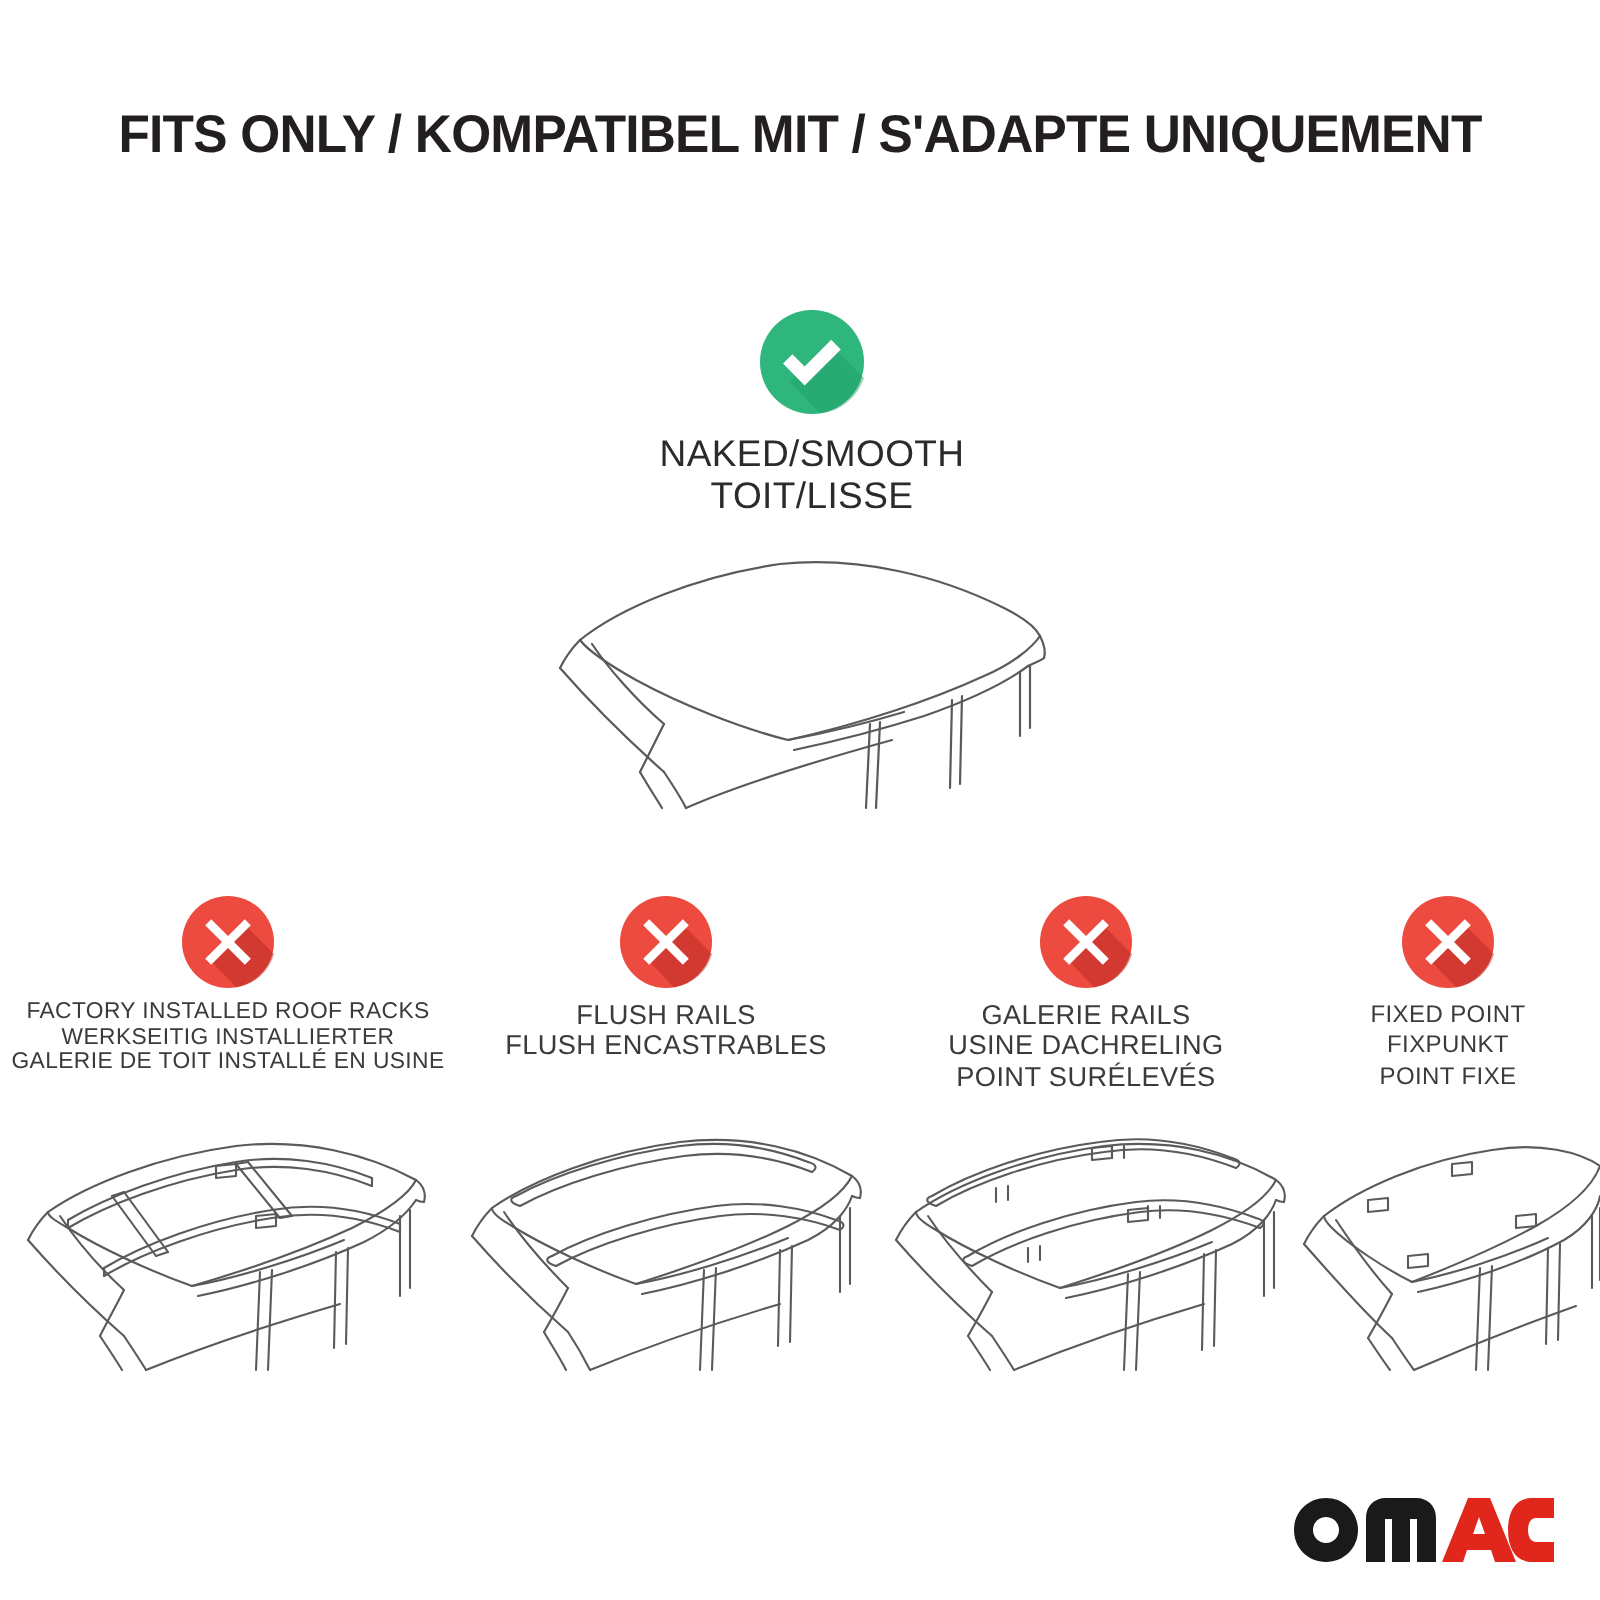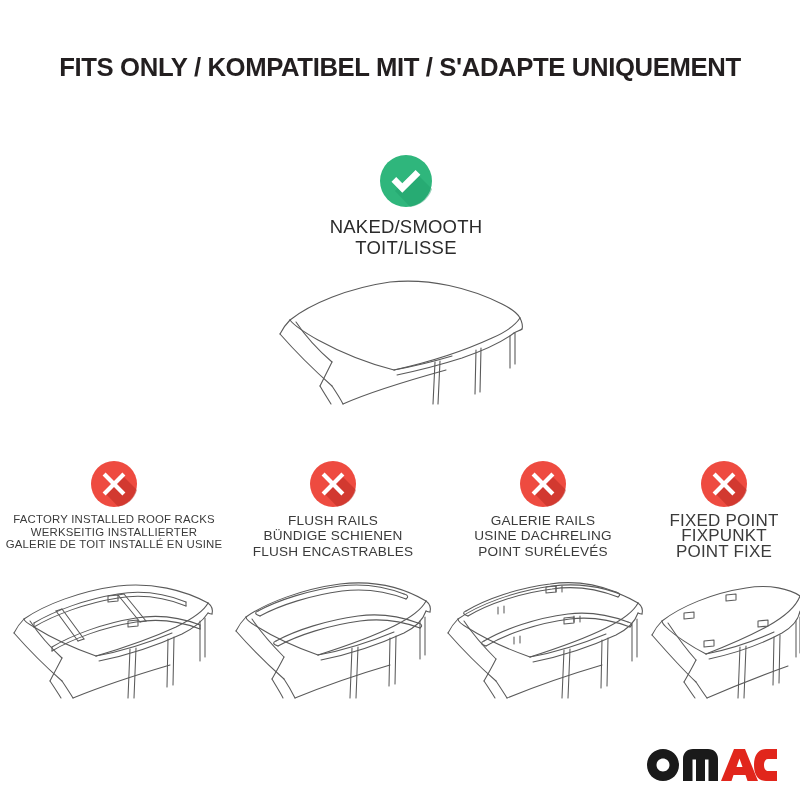--- a/index.html
+++ b/index.html
@@ -65,21 +65,21 @@
     top: 276px;
     width: 270px;
     height: 130px;
   }
   .main-roof svg { display: block; width: 100%; height: 100%; }
 
   
   .row {
     position: absolute;
     left: 0;
-    top: 461px;
+    top: 448px;
     width: 800px;
     height: 250px;
     display: flex;
   }
   .cell {
     position: relative;
     height: 250px;
     box-sizing: border-box;
   }
   .cell.c0 { width: 228px; }
@@ -98,21 +98,21 @@
     margin-top: 6px;
     text-align: center;
     color: #3b3b3b;
     letter-spacing: 0.2px;
   }
   .cell-labels div { white-space: nowrap; }
 
   .c0 .cell-labels { font-size: 11.4px; line-height: 12.6px; }
   .c1 .cell-labels { font-size: 13.6px; line-height: 15.4px; }
   .c2 .cell-labels { font-size: 13.6px; line-height: 15.4px; }
-  .c3 .cell-labels { font-size: 17px; line-height: 15.4px; }
+  .c3 .cell-labels { font-size: 12px; line-height: 15.4px; }
 
   .cell-art {
     position: absolute;
     left: 0;
     bottom: 12px;
     width: 100%;
     height: 130px;
   }
   .cell-art svg { display: block; width: 100%; height: 100%; }
 
@@ -246,21 +246,20 @@
   <div class="cell c1">
     <div class="badge-x">
       <svg viewBox="0 0 46 46" aria-hidden="true">
         <circle cx="23" cy="23" r="23" fill="#EE4B40"></circle>
         <path d="M30 13 L46 29 A23 23 0 0 1 27 45.6 L13 31 Z" fill="#B5271F" opacity="0.5"></path>
         <path d="M14.6 11.6 L23 20 L31.4 11.6 L34.4 14.6 L26 23 L34.4 31.4 L31.4 34.4 L23 26 L14.6 34.4 L11.6 31.4 L20 23 L11.6 14.6 Z" fill="#FFFFFF"></path>
       </svg>
     </div>
     <div class="cell-labels">
       <div>FLUSH RAILS</div>
-      <div>BÜNDIGE SCHIENEN</div>
       <div>FLUSH ENCASTRABLES</div>
     </div>
     <div class="cell-art">
       <svg viewBox="0 0 210 130" aria-hidden="true">
         <g fill="none" stroke="#5A5A5A" stroke-width="1.05" stroke-linecap="round" stroke-linejoin="round">
           <path d="M18 48 C38 34 74 20 112 15 C146 11 176 19 198 32"></path>
           <path d="M198 32 C194 40 182 49 166 57 C142 69 112 79 90 86"></path>
           <path d="M90 86 C70 79 44 67 28 57 C21 53 18 50 18 48"></path>
           <path d="M18 48 C14 52 10 58 8 62"></path>
           <path d="M24 50 C32 62 44 76 56 88"></path>

